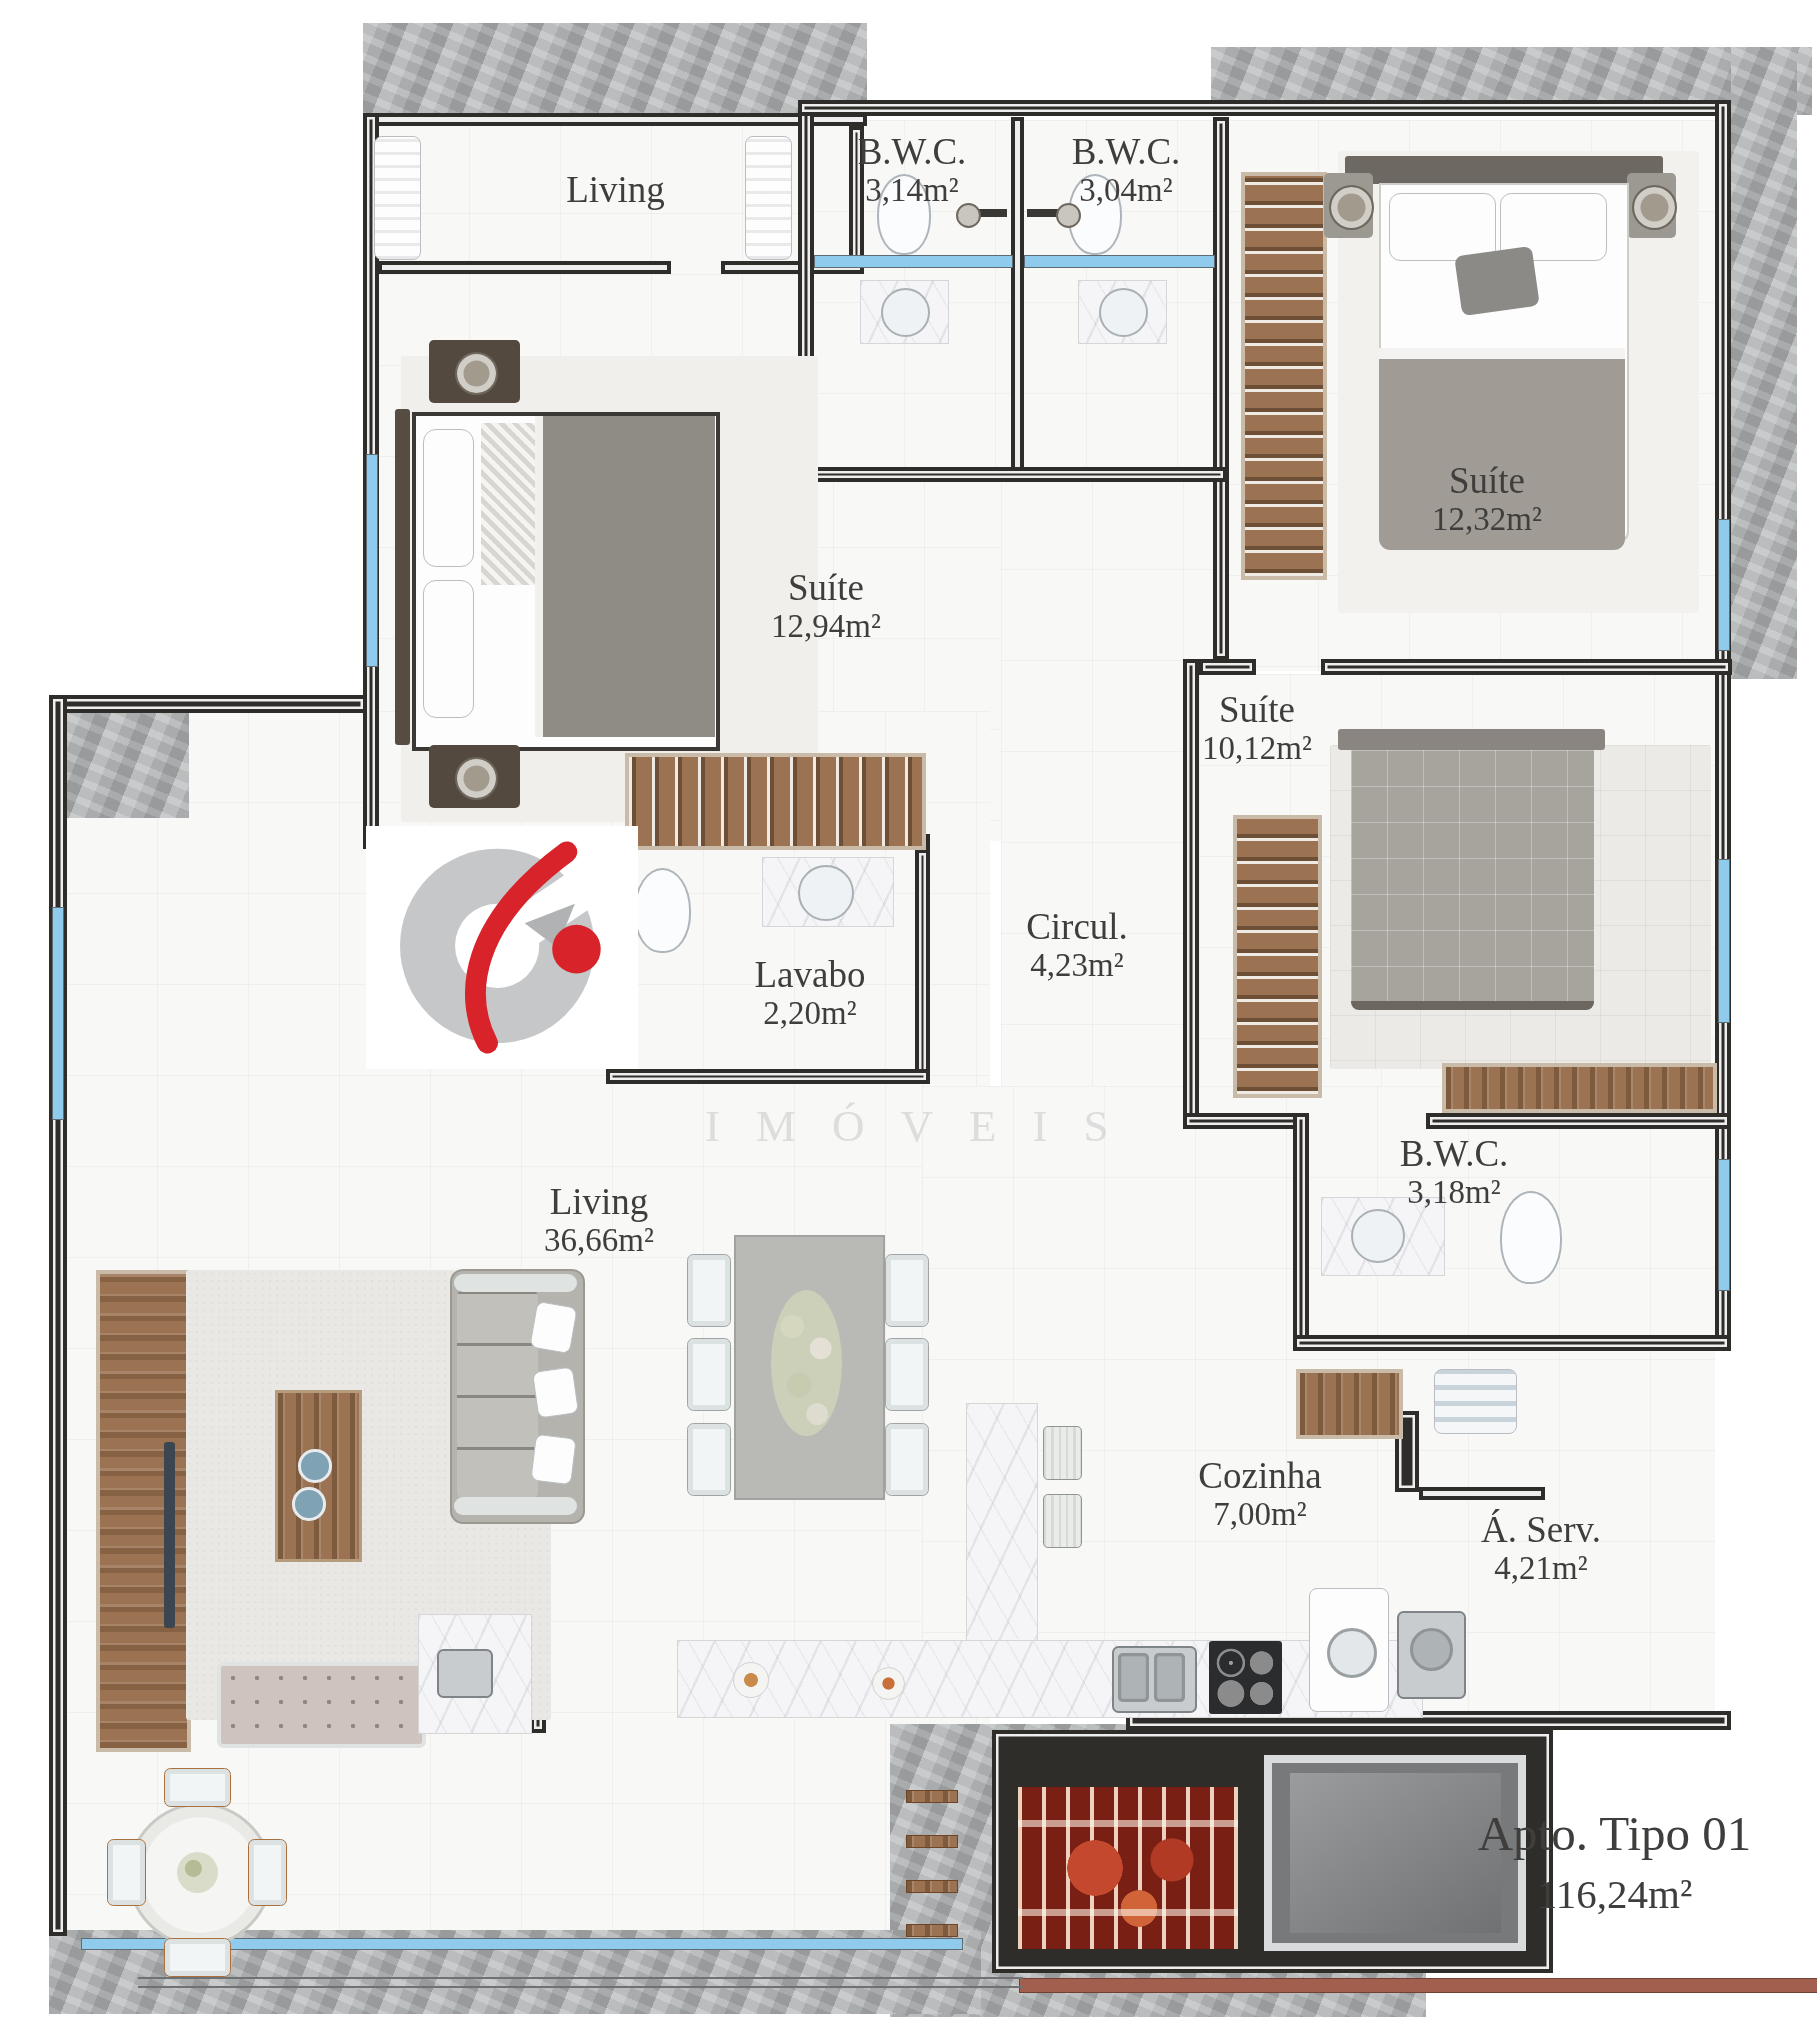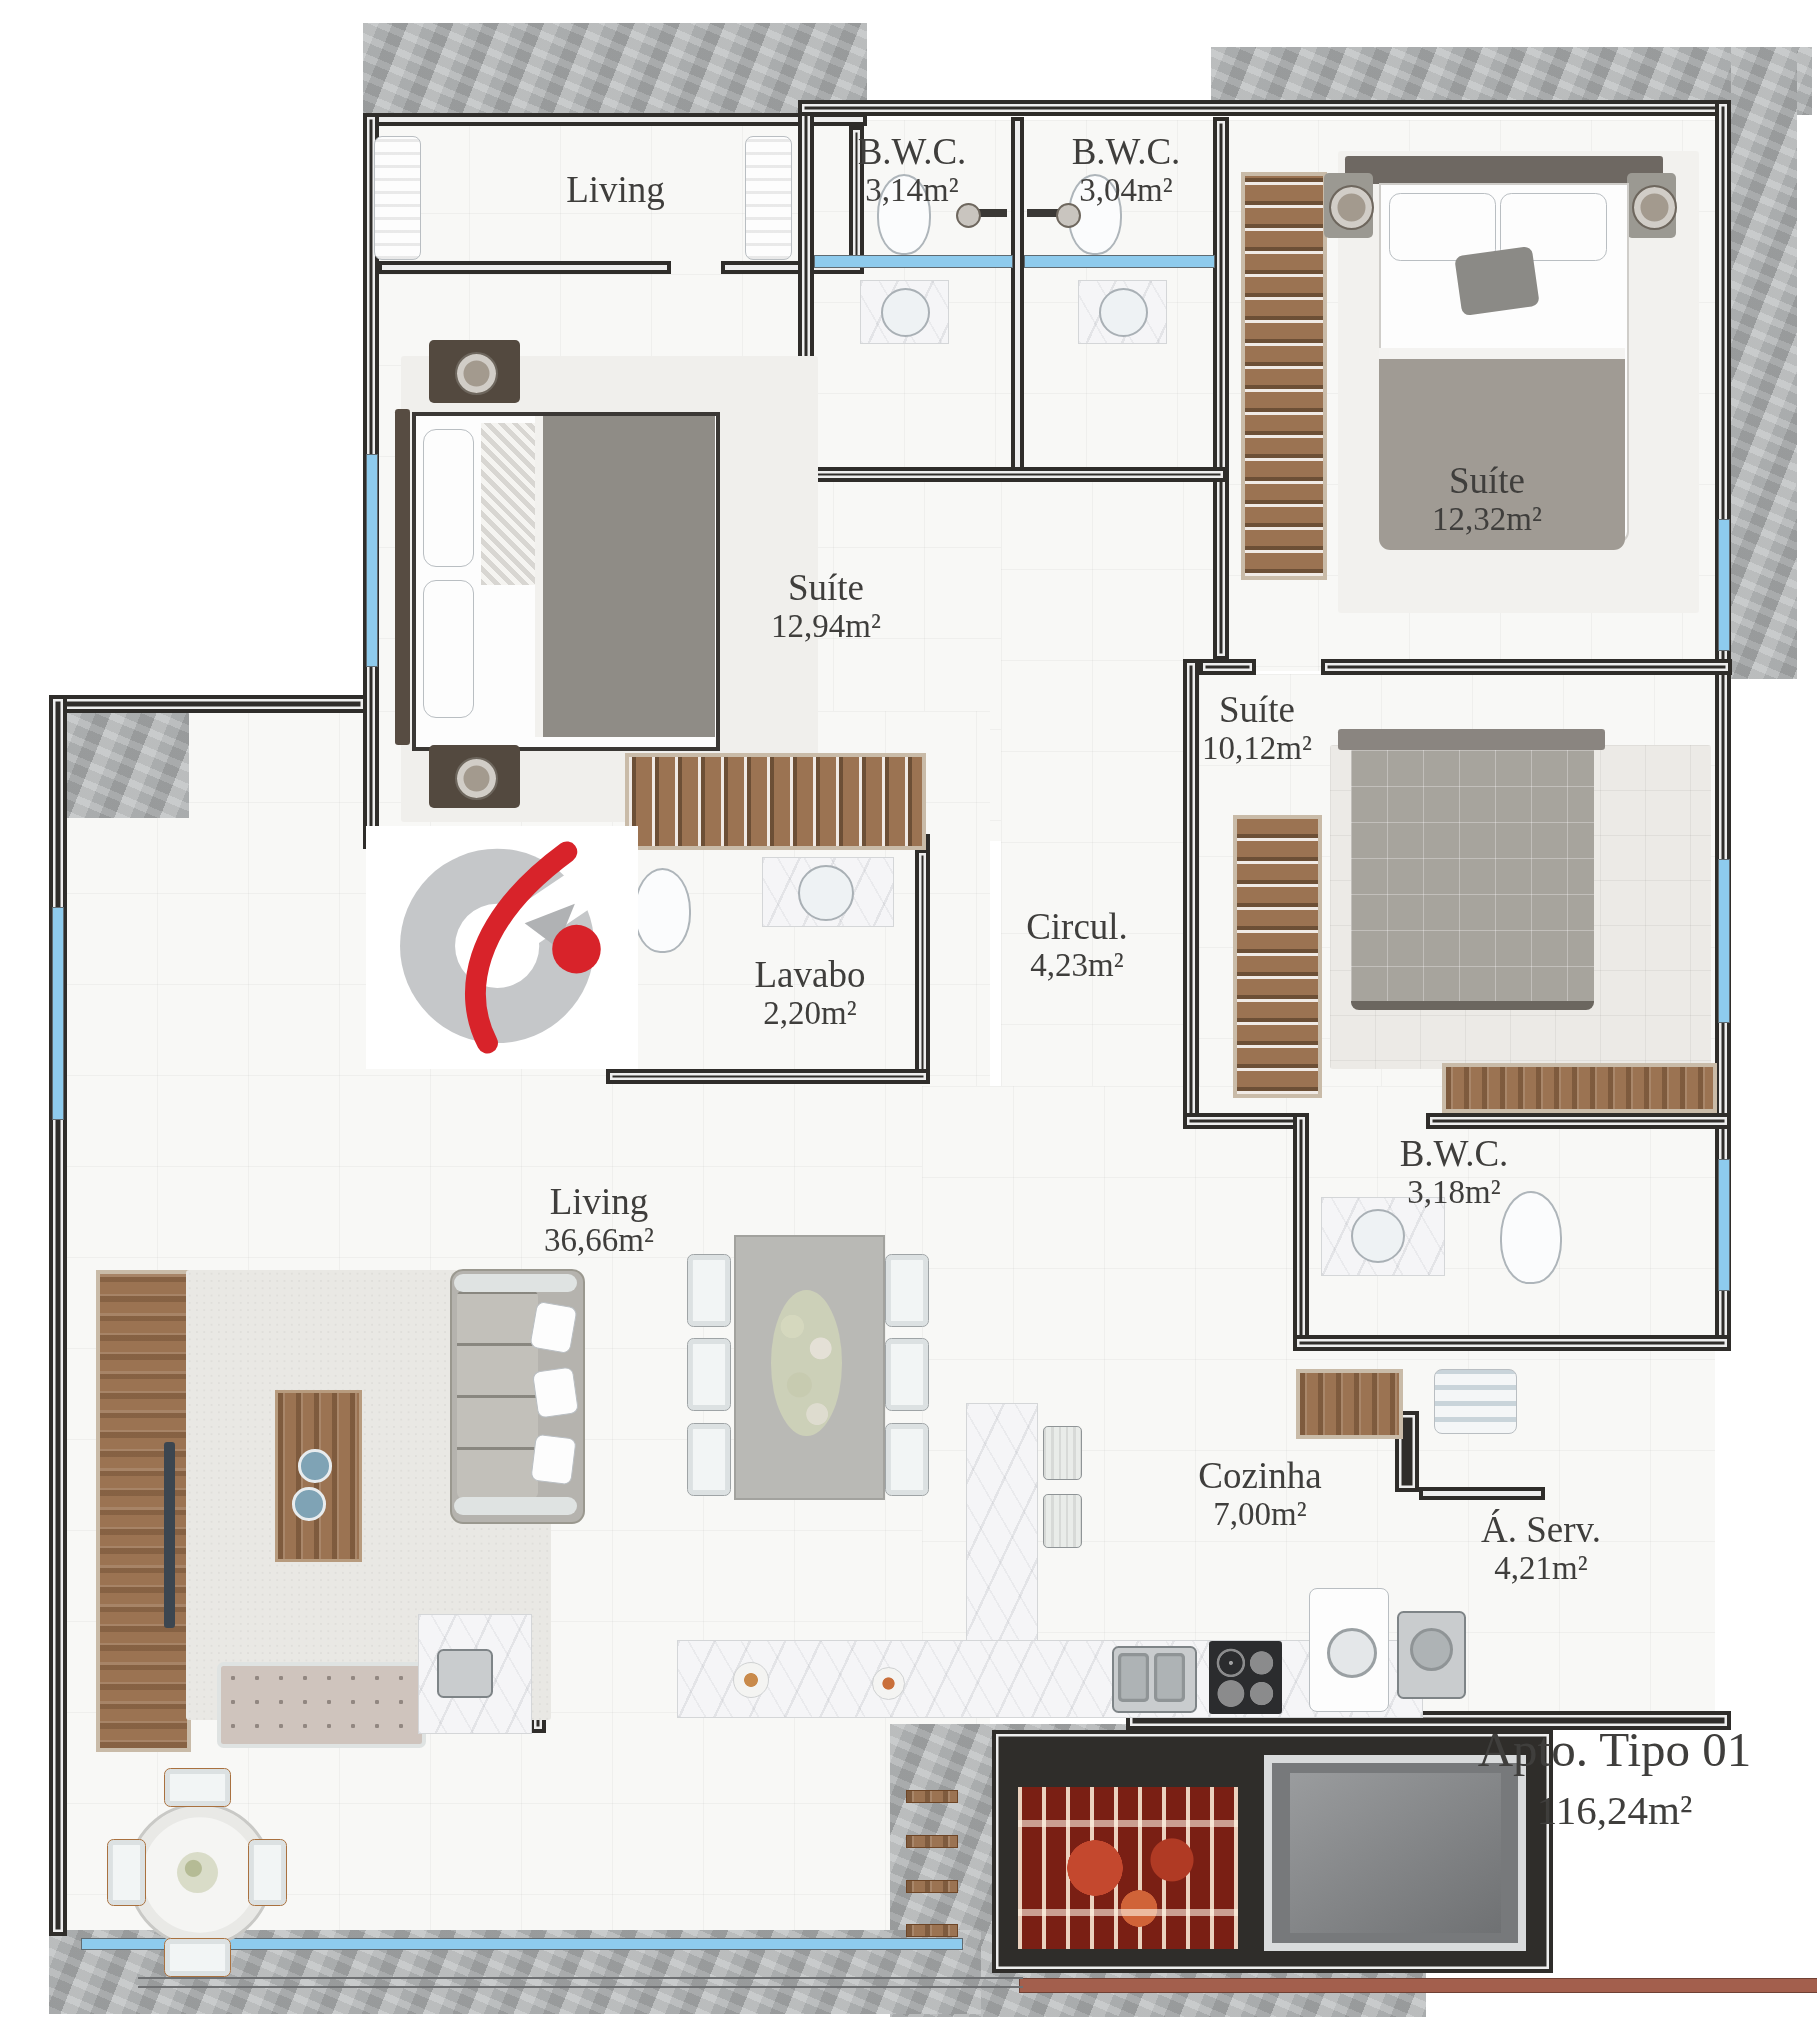--- a/index.html
+++ b/index.html
@@ -235,20 +235,21 @@
   <div style="position:absolute;left:366px;top:826px;width:272px;height:243px;background:#ffffff;">
     <svg width="272" height="243" viewBox="0 0 336 300">
       <circle cx="162" cy="148" r="120" fill="#c5c7c9"></circle>
       <circle cx="162" cy="148" r="52" fill="#ffffff"></circle>
       <rect x="160" y="118" width="140" height="52" fill="#ffffff" transform="rotate(-34 160 118)"></rect>
       <polygon points="196,120 258,96 236,150" fill="#b0b2b4"></polygon>
       <path d="M 150 268 C 120 210, 128 120, 248 32" stroke="#d8232a" stroke-width="26" fill="none" stroke-linecap="round"></path>
       <circle cx="260" cy="152" r="30" fill="#d8232a"></circle>
     </svg>
   </div>
+  <div class="wm-div">IMÓVEIS</div>
 
   <div class="label" style="left:486px;top:169px;width:259px;">
     <div class="nm">Living</div>
   </div>
   <div class="label" style="left:817px;top:131px;width:190px;">
     <div class="nm">B.W.C.</div>
     <div class="ar">3,14m²</div>
   </div>
   <div class="label" style="left:1041px;top:131px;width:170px;">
     <div class="nm">B.W.C.</div>
@@ -284,19 +285,19 @@
   </div>
   <div class="label" style="left:1181px;top:1455px;width:158px;">
     <div class="nm">Cozinha</div>
     <div class="ar">7,00m²</div>
   </div>
   <div class="label" style="left:1458px;top:1509px;width:166px;">
     <div class="nm">Á. Serv.</div>
     <div class="ar">4,21m²</div>
   </div>
 
-  <div class="label title" style="left:1424px;top:1717px;width:381px;line-height:1.35;">
+  <div class="label title" style="left:1424px;top:1801px;width:381px;line-height:1.35;">
     <div class="nm">Apto. Tipo 01</div>
     <div class="ar">116,24m²</div>
   </div>
 
 </div>
 
 
 </body></html>

